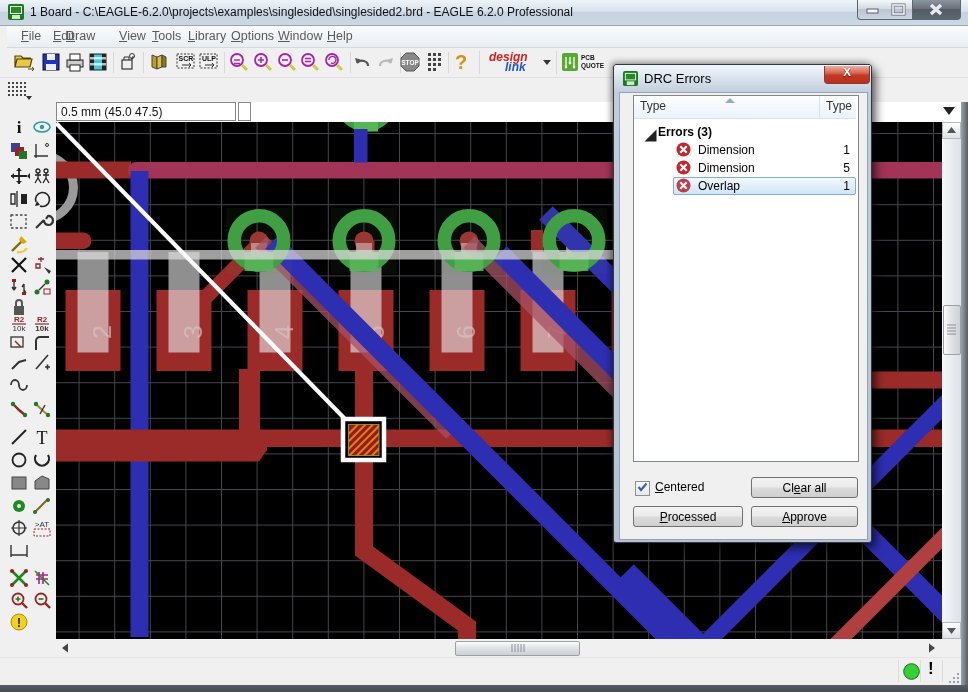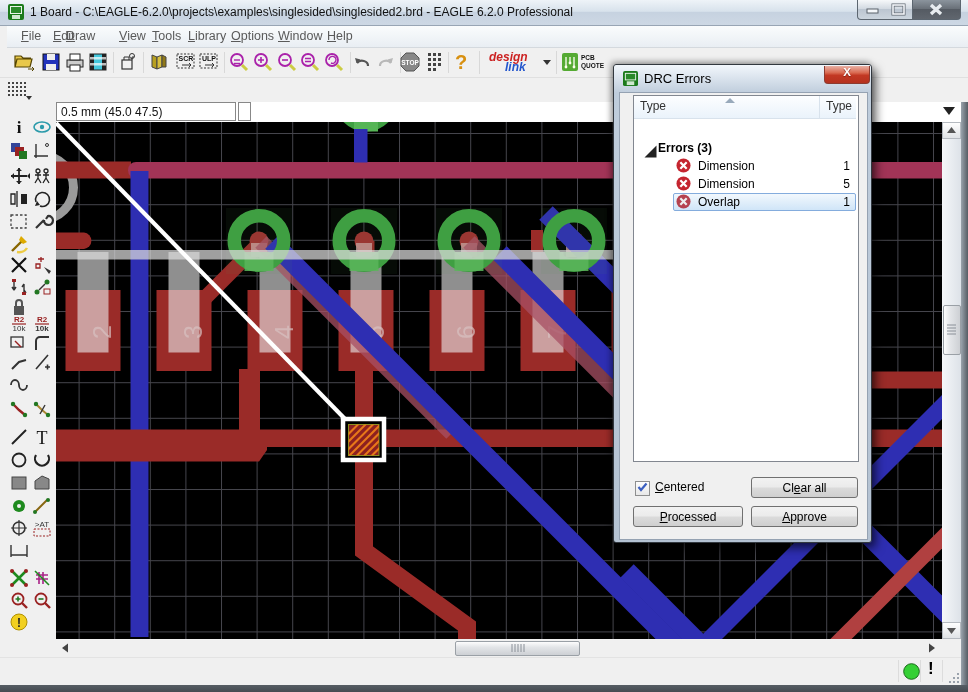--- a/index.html
+++ b/index.html
@@ -69,21 +69,21 @@
     box-sizing:border-box;}
   #dlgclose span{position:absolute;left:0;top:0px;width:100%;text-align:center;color:#fff;
     font-size:11.5px;font-weight:bold;text-shadow:0 1px 1px #802015;}
   #dlgclient{position:absolute;left:5px;top:27px;width:247px;height:446px;
     background:#f0f0f0;border:1px solid #95a2b2;}
   #dlglist{position:absolute;left:13px;top:2px;width:224px;height:365px;
     background:#fff;border:1px solid #828790;}
   #dlghdr{position:absolute;left:0;top:0;width:222px;height:22px;
     background:linear-gradient(#fdfeff,#eaf3fb);border-bottom:1px solid #d8e2ec;
     font-size:12px;color:#333;}
-  .trow{position:absolute;left:0;width:222px;height:18px;font-size:12px;color:#000;margin-top:16px;}
+  .trow{position:absolute;left:0;width:222px;height:18px;font-size:12px;color:#000;}
   .licon{position:absolute;width:15px;height:15px;top:1px;}
   .lnum{position:absolute;right:6px;top:2px;}
   #dlgchk{position:absolute;left:15px;top:388px;width:13px;height:13px;
     background:linear-gradient(#fdfdfd,#e8e8e8);border:1px solid #8e8f8f;}
   .btn{position:absolute;height:21px;border:1px solid #707070;border-radius:3px;
     background:linear-gradient(#f2f2f2,#ebebeb 48%,#dbdbdb 52%,#cfcfcf);
     font-size:12px;color:#000;text-align:center;line-height:20px;
     box-sizing:border-box;}
 </style>
 </head>

